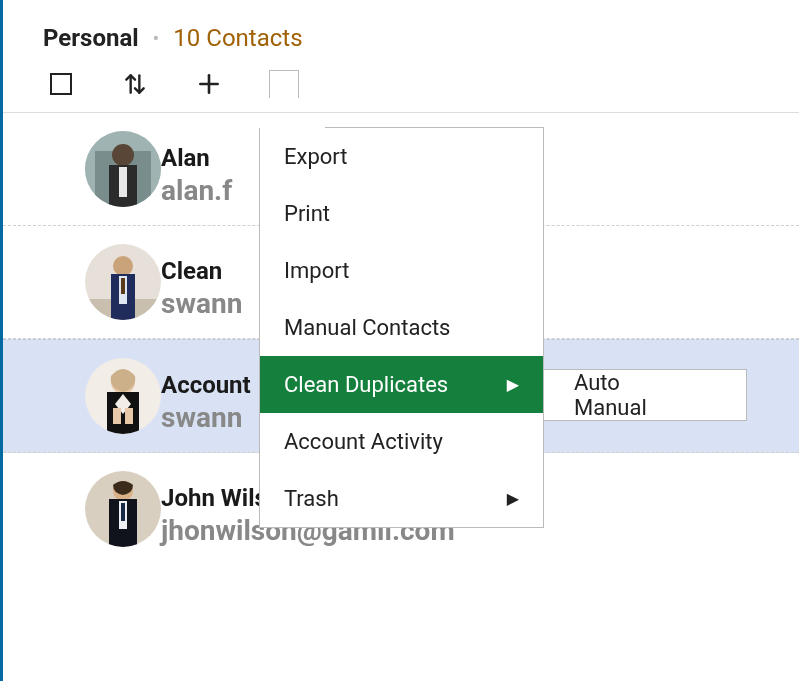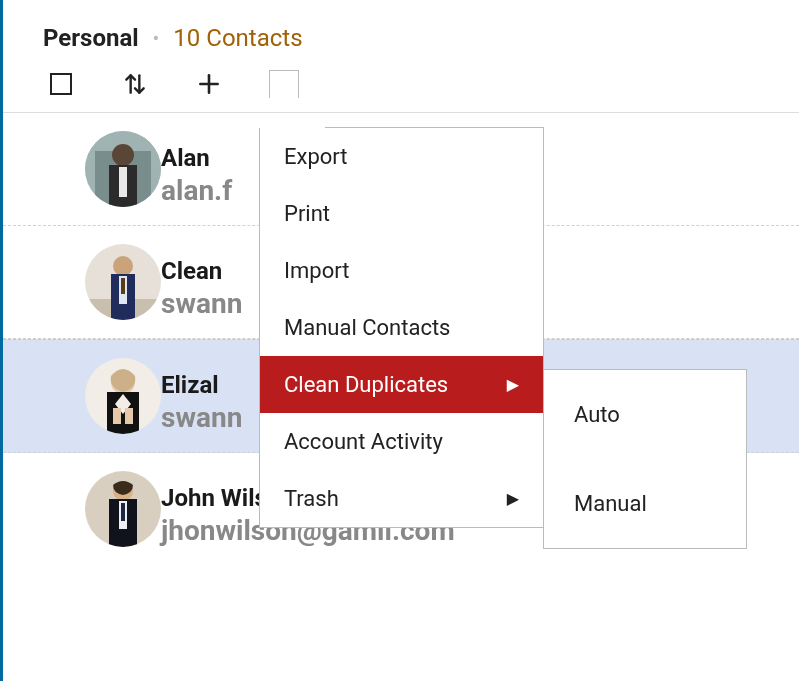--- a/index.html
+++ b/index.html
@@ -125,38 +125,38 @@
   .menu-item {
     padding: 16px 24px;
     font-size: 22px;
     color: #222;
     display: flex;
     align-items: center;
     justify-content: space-between;
     cursor: pointer;
   }
   .menu-item.active {
-    background: #b91c1c;
+    background: #15803d;
     color: #fff;
   }
   .arrow-right {
      font-size:16px;
   }
 
   .submenu {
     position: absolute;
     top: 369px;
     left: 540px;
     width: 204px;
     background: #fff;
     border: 1px solid #bbb;
     z-index: 25;
   }
   .submenu .menu-item {
-    padding: 32px 30px;
+    padding: 0 30px;
   }
 
 </style>
 </head>
 <body>
 
 <div class="app">
 
   <div class="header">
     <div class="header-title-row">
@@ -237,21 +237,21 @@
           <rect width="76" height="76" fill="#f2ede6"></rect>
           <circle cx="38" cy="24" r="12" fill="#e7c9a9"></circle>
           <path d="M26 18 Q38 4 50 18 Q52 30 38 34 Q24 30 26 18" fill="#cbb08a"></path>
           <rect x="22" y="34" width="32" height="42" fill="#111"></rect>
           <polygon points="38,36 30,46 38,56 46,46" fill="#f2ede6"></polygon>
           <rect x="28" y="50" width="8" height="16" fill="#e7c9a9"></rect>
           <rect x="40" y="50" width="8" height="16" fill="#e7c9a9"></rect>
         </svg>
       </div>
       <div class="contact-info">
-        <div class="name">Elizal</div>
+        <div class="name">Account</div>
         <div class="email">swann</div>
       </div>
     </div>
 
     <div class="contact-row" style="border-bottom:none">
       <div class="avatar">
         <svg viewBox="0 0 76 76">
           <rect width="76" height="76" fill="#d9cfc0"></rect>
           <circle cx="38" cy="20" r="10" fill="#d9b189"></circle>
           <path d="M28 14 Q38 6 48 14 Q48 22 38 24 Q28 22 28 14" fill="#3b2b1a"></path>

